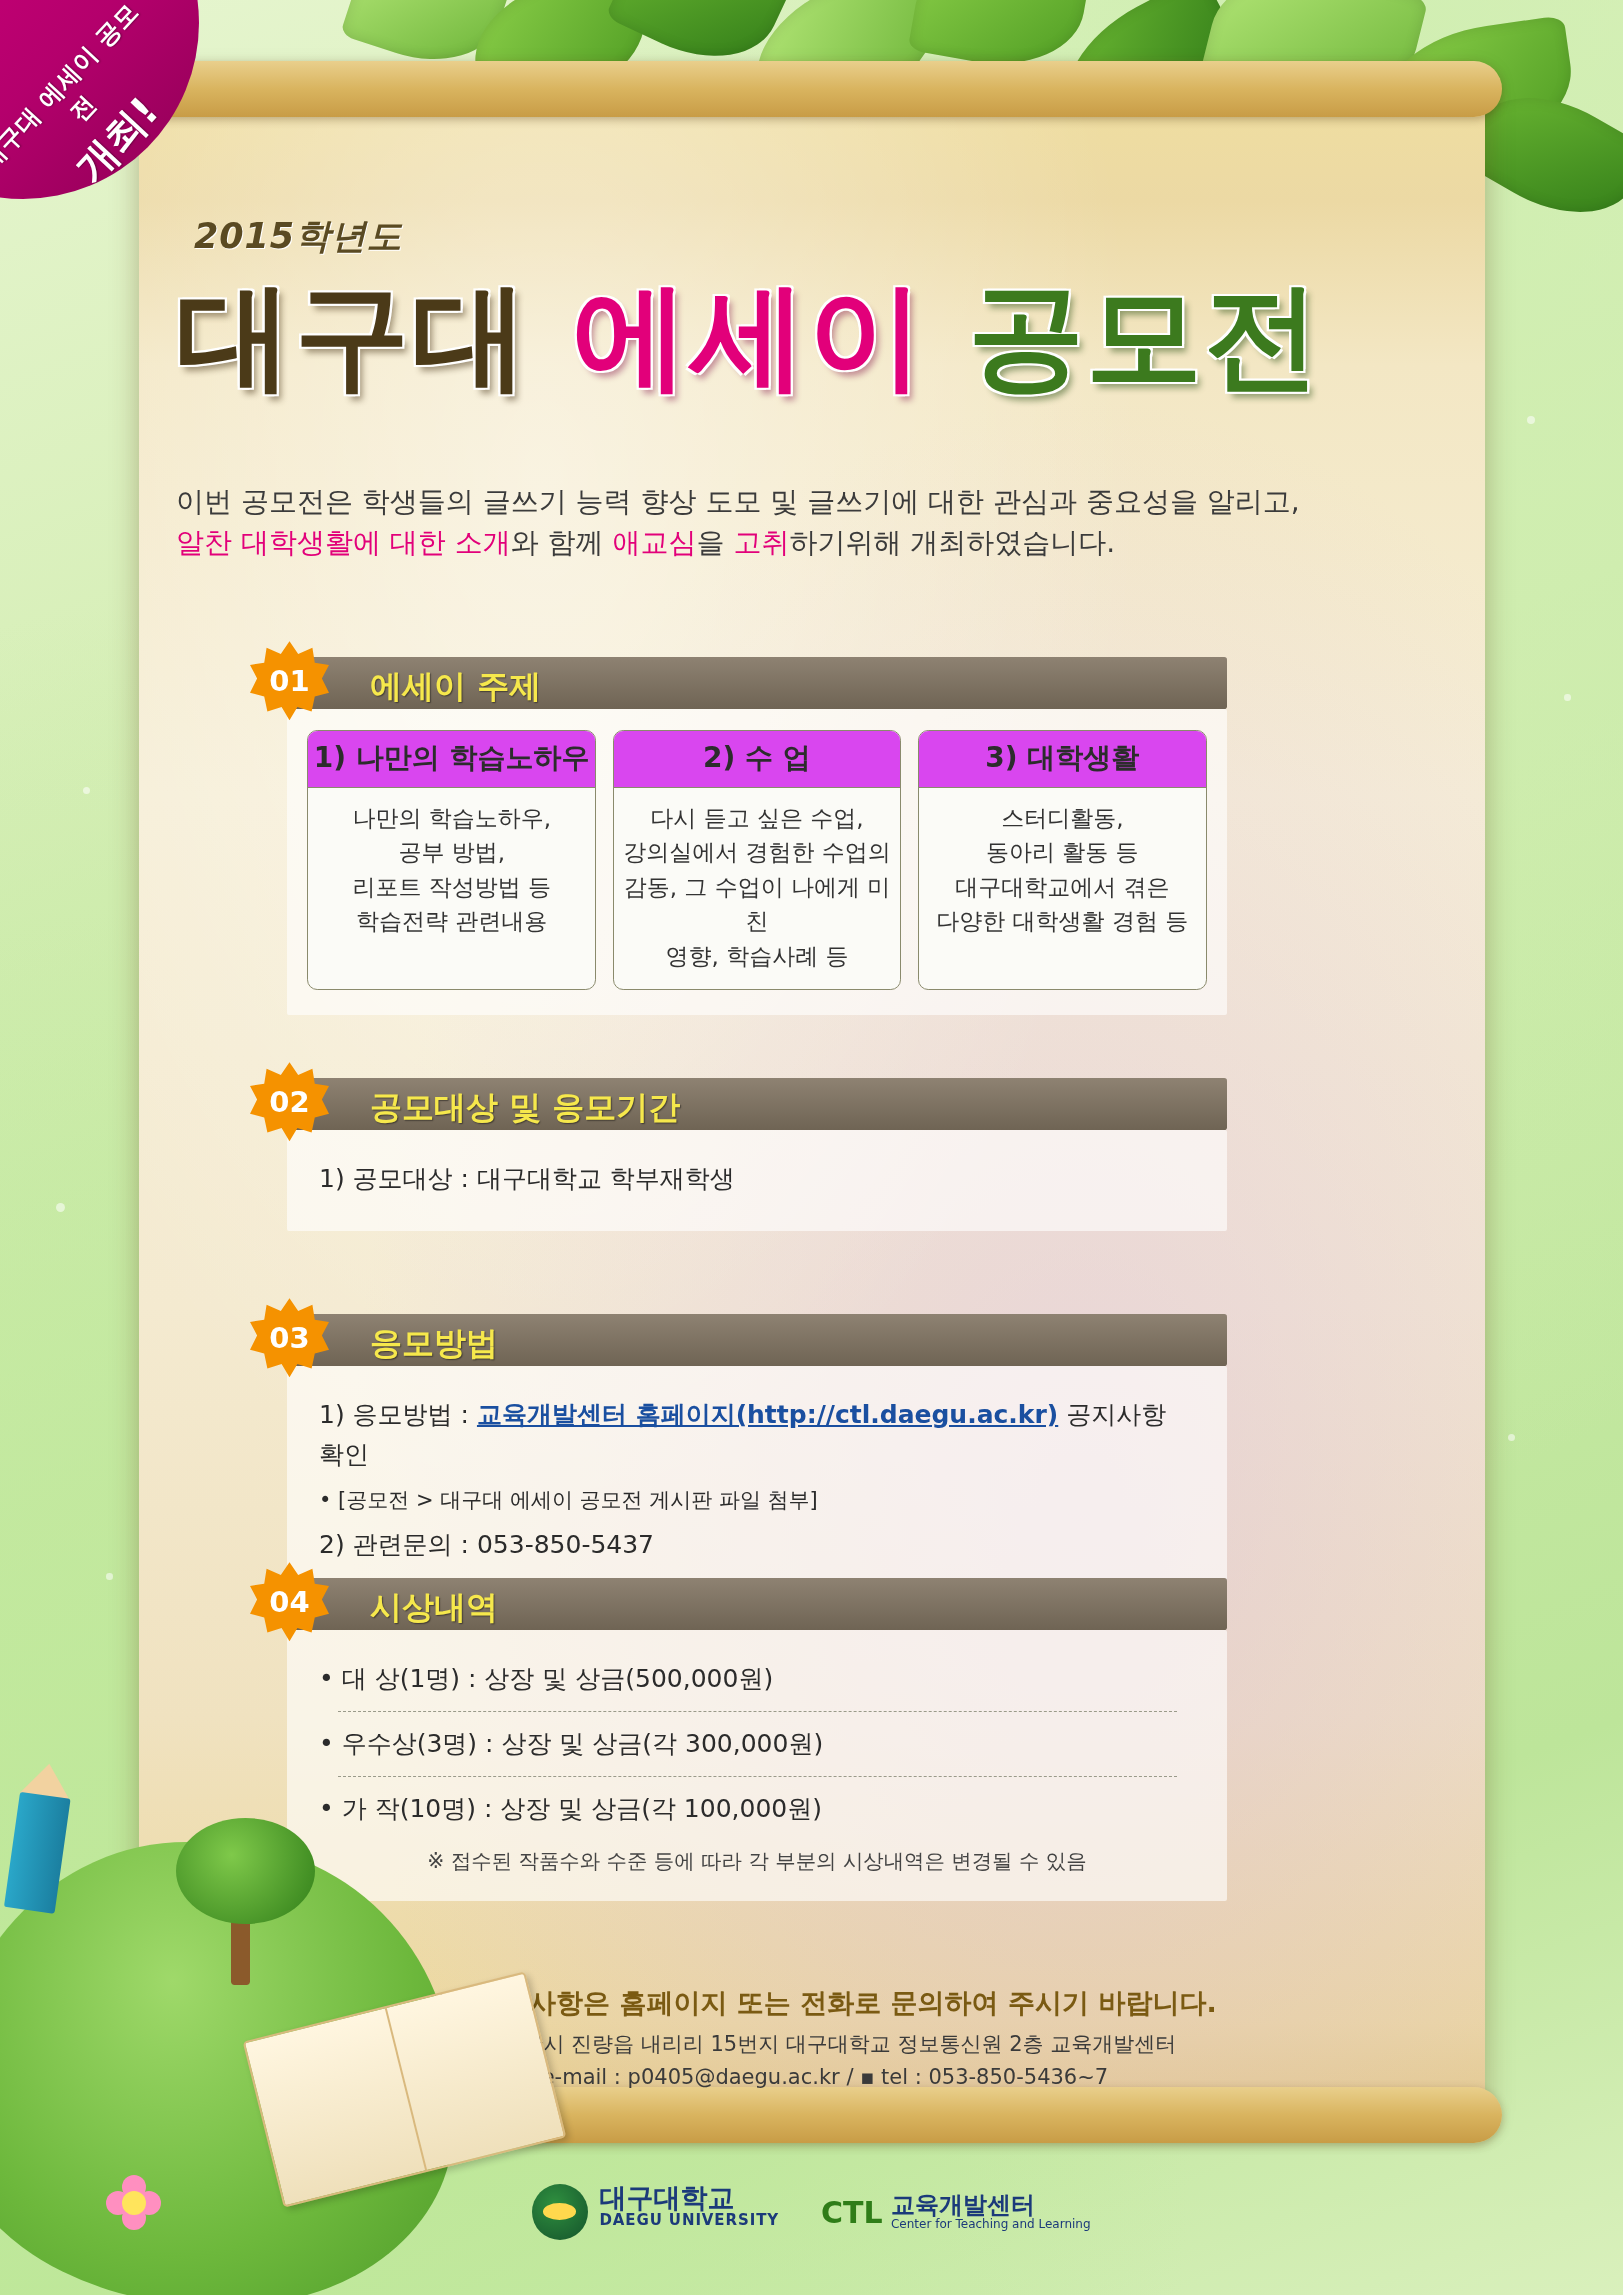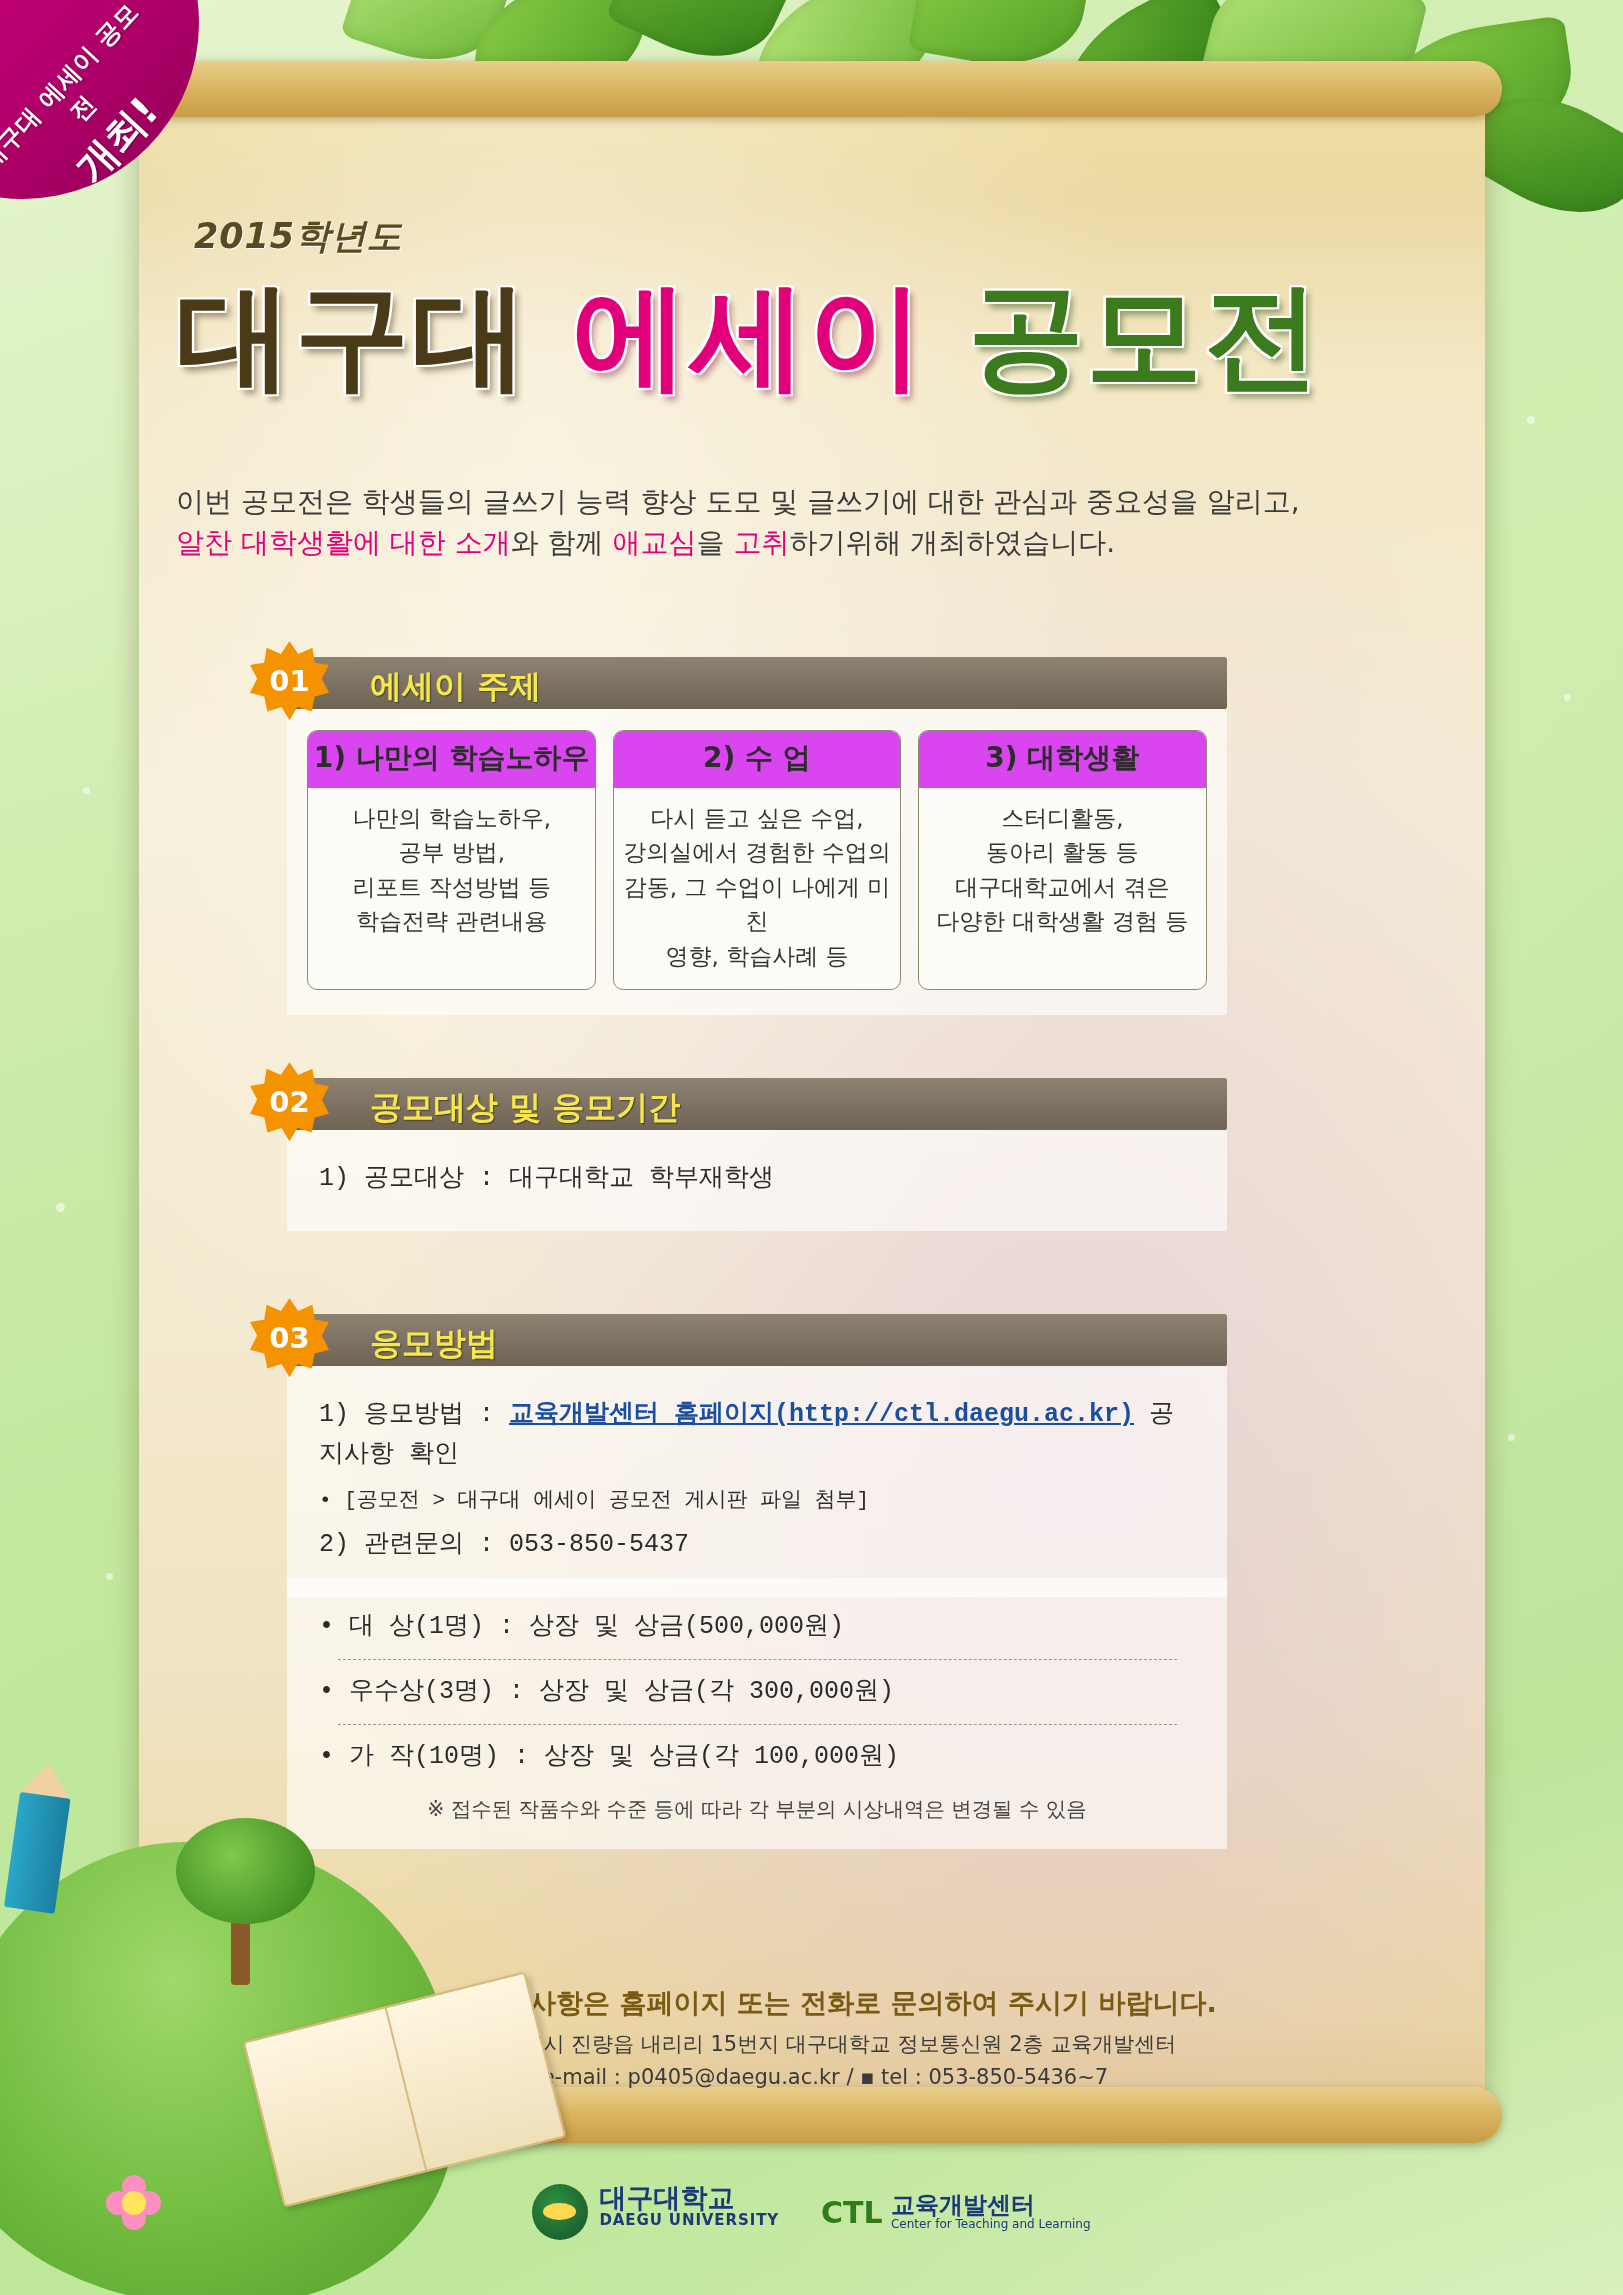--- a/index.html
+++ b/index.html
@@ -122,21 +122,21 @@
   .card{flex:1;background:#fbfbf7;border:1.9px solid #8a8a6c;border-radius:10.2px;overflow:hidden;}
   .card-head{
     background:#d946ef;border-bottom:1.9px solid #8a8a6c;
     text-align:center;font-size:28px;font-weight:bold;color:#2c2c2c;padding:8.3px 0 9.3px;
   }
   .card-body{
     text-align:center;font-size:23px;color:#333;line-height:1.5;padding:13px 6.5px 15.7px;
   }
 
   .txt-body{padding:21px 32px 23px 32px;font-size:25px;color:#2b2b2b;line-height:1.6;}
-  .txt-body .row{margin:8.3px 0;font-family:Liberation Mono, monospace;}
+  .txt-body .row{margin:8.3px 0;}
   .red{color:#d8232a;font-weight:bold;text-decoration:underline;}
   .blue{color:#1a4fa0;font-weight:bold;text-decoration:underline;}
   .sub{font-size:21px;margin-left:139px;}
   .dash{border:0;border-top:1.9px dashed #9a9a8a;margin:12px 18.5px 12px 18.5px;}
   .note{font-size:20.4px;color:#444;text-align:center;margin-top:15.7px;}
 
   
   .footer{position:absolute;left:176px;top:1985px;width:1277px;text-align:center;}
   .footer .f1{font-size:27px;font-weight:bold;color:#7a5a12;}
   .footer .f2{font-size:21px;color:#3a3a3a;margin-top:9.3px;}
@@ -287,20 +287,27 @@
       <div class="row">
         <span>1) 응모방법 : </span><a href="#" class="blue">교육개발센터 홈페이지(http://ctl.daegu.ac.kr)</a><span> 공지사항 확인</span>
       </div>
       <div class="row sub">• [공모전 &gt; 대구대 에세이 공모전 게시판 파일 첨부]</div>
       <div class="row">2) 관련문의 : 053-850-5437</div>
     </div>
   </div>
 </div>
 
 <div class="sec" style="top:1578px;">
+  <div class="sec-head">
+    <div class="badge">
+      <div class="star"></div>
+      <div class="num">04</div>
+    </div>
+    <div class="label">시상내역</div>
+  </div>
   <div class="sec-body">
     <div class="txt-body">
       <div class="row">• 대  상(1명) : 상장 및 상금(500,000원)</div>
       <hr class="dash">
       <div class="row">• 우수상(3명) : 상장 및 상금(각 300,000원)</div>
       <hr class="dash">
       <div class="row">• 가  작(10명) : 상장 및 상금(각 100,000원)</div>
       <div class="note">※ 접수된 작품수와 수준 등에 따라 각 부분의 시상내역은 변경될 수 있음</div>
     </div>
   </div>

